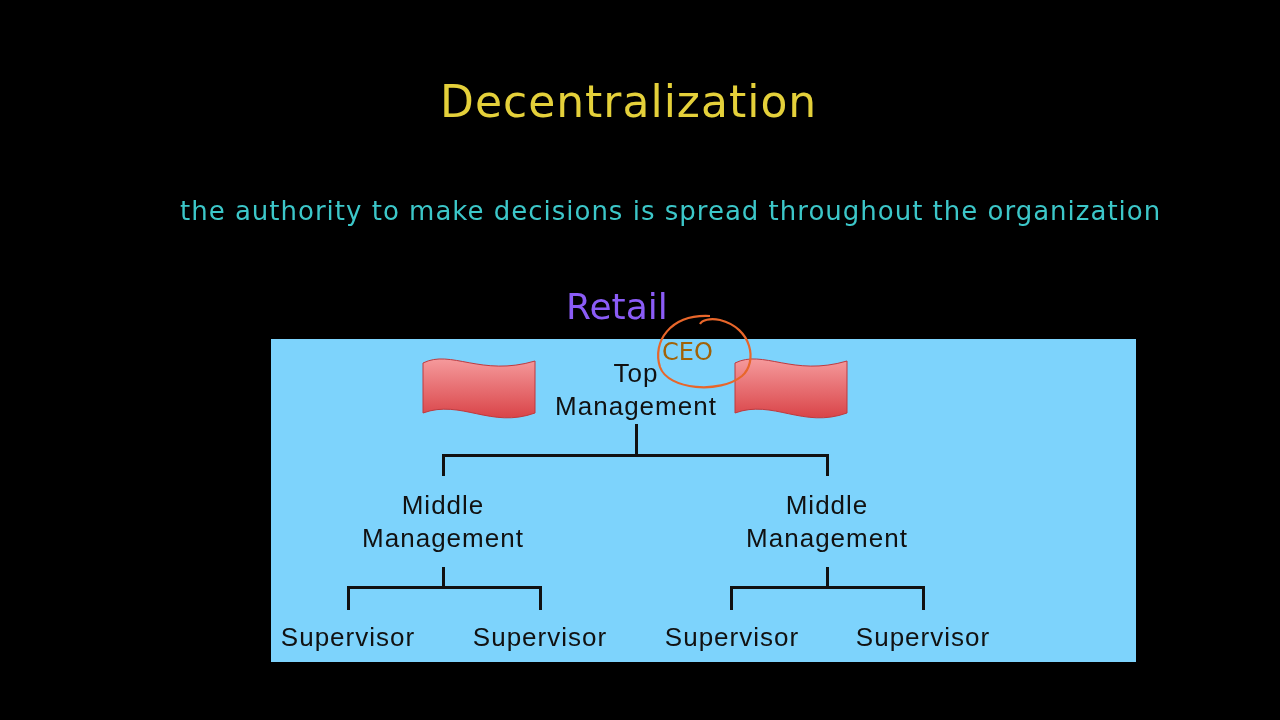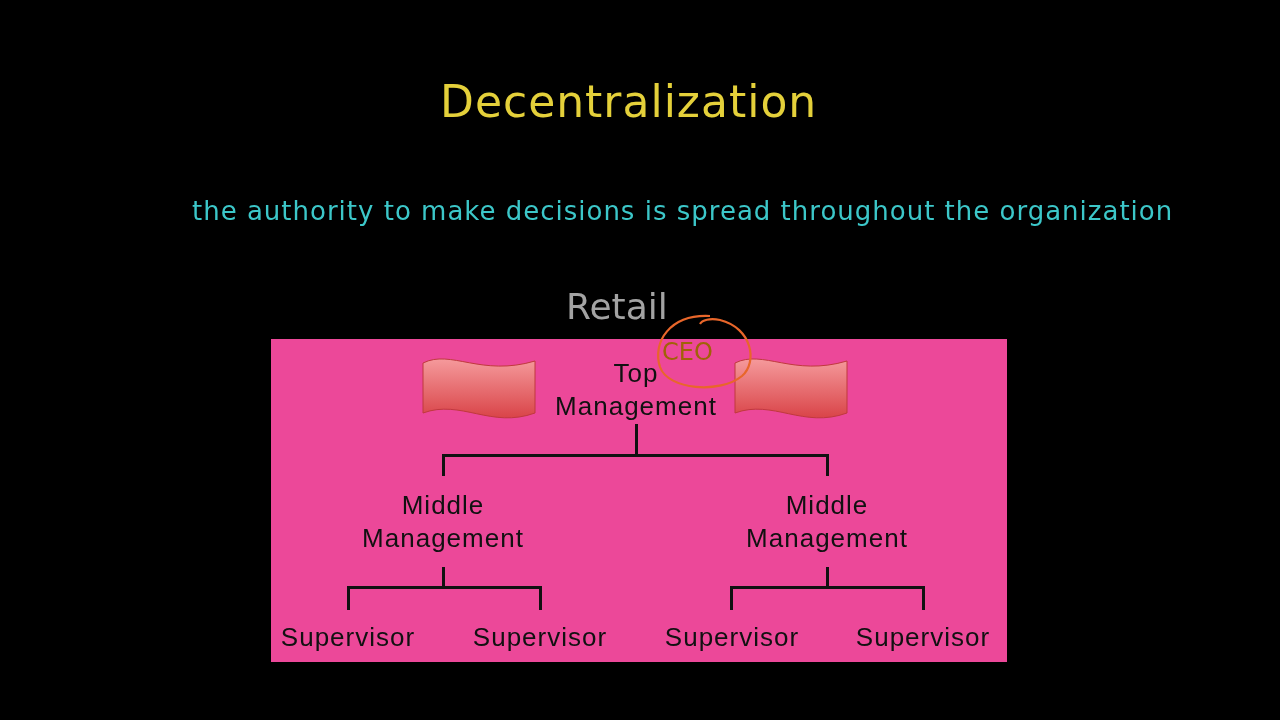--- a/index.html
+++ b/index.html
@@ -5,24 +5,24 @@
     html, body { margin: 0; padding: 0; }
     body {
       width: 1280px; height: 720px; background: #000; position: relative; overflow: hidden;
       font-family: "Liberation Sans", sans-serif;
     }
     .hand {
       position: absolute; font-family: "DejaVu Sans", sans-serif; font-weight: normal;
       white-space: nowrap;
     }
     #title { left: 440px; top: 76px; font-size: 44px; color: #e4d03a; letter-spacing: 1px; }
-    #definition { left: 180px; top: 196px; font-size: 26px; color: #3cc7c9; letter-spacing: 1px; margin-left: 12px; }
-    #annot-retail { left: 566px; top: 286px; font-size: 36px; color: #a3a3a3; }
+    #definition { left: 180px; top: 196px; font-size: 26px; color: #3cc7c9; letter-spacing: 1px; }
+    #annot-retail { left: 566px; top: 286px; font-size: 36px; color: #8b5cf6; }
     #chart-panel {
-      position: absolute; left: 271px; top: 339px; width: 736px; height: 323px; background: #ec4899;
+      position: absolute; left: 271px; top: 339px; width: 865px; height: 323px; background: #7dd3fc;
     }
     .node-label {
       position: absolute; color: #111; font-size: 26px; text-align: center; line-height: 33px;
       letter-spacing: 1px; white-space: nowrap;
     }
     .line { position: absolute; background: #111; }
     .flag { position: absolute; }
     #ceo-annot { position: absolute; left: 650px; top: 312px; width: 110px; height: 80px; }
     #ceo-text { position: absolute; left: 662px; top: 338px; font-size: 24px; color: #a16207; font-family: "DejaVu Sans", sans-serif; }
   </style>

